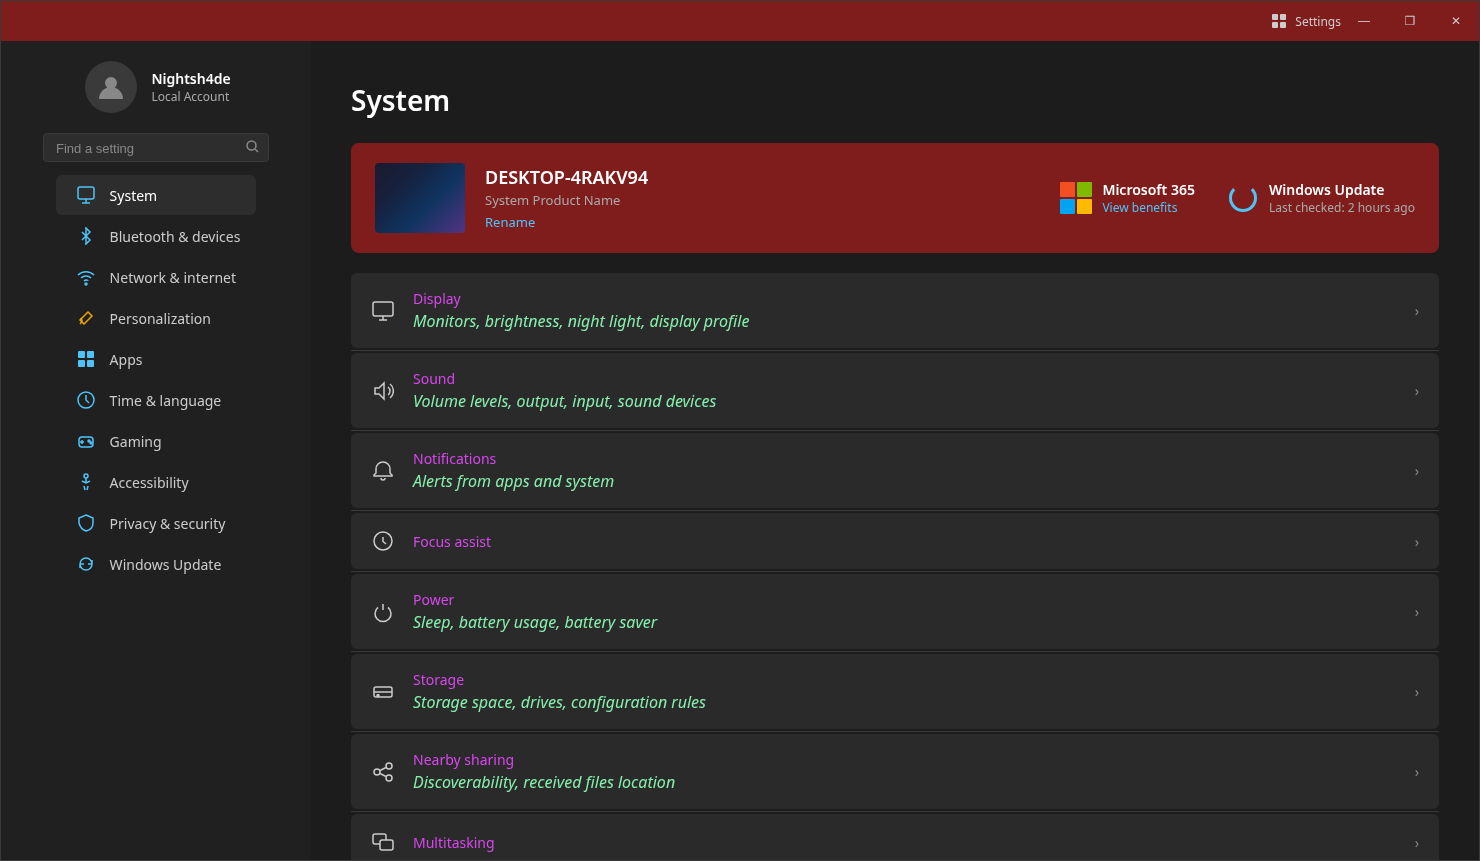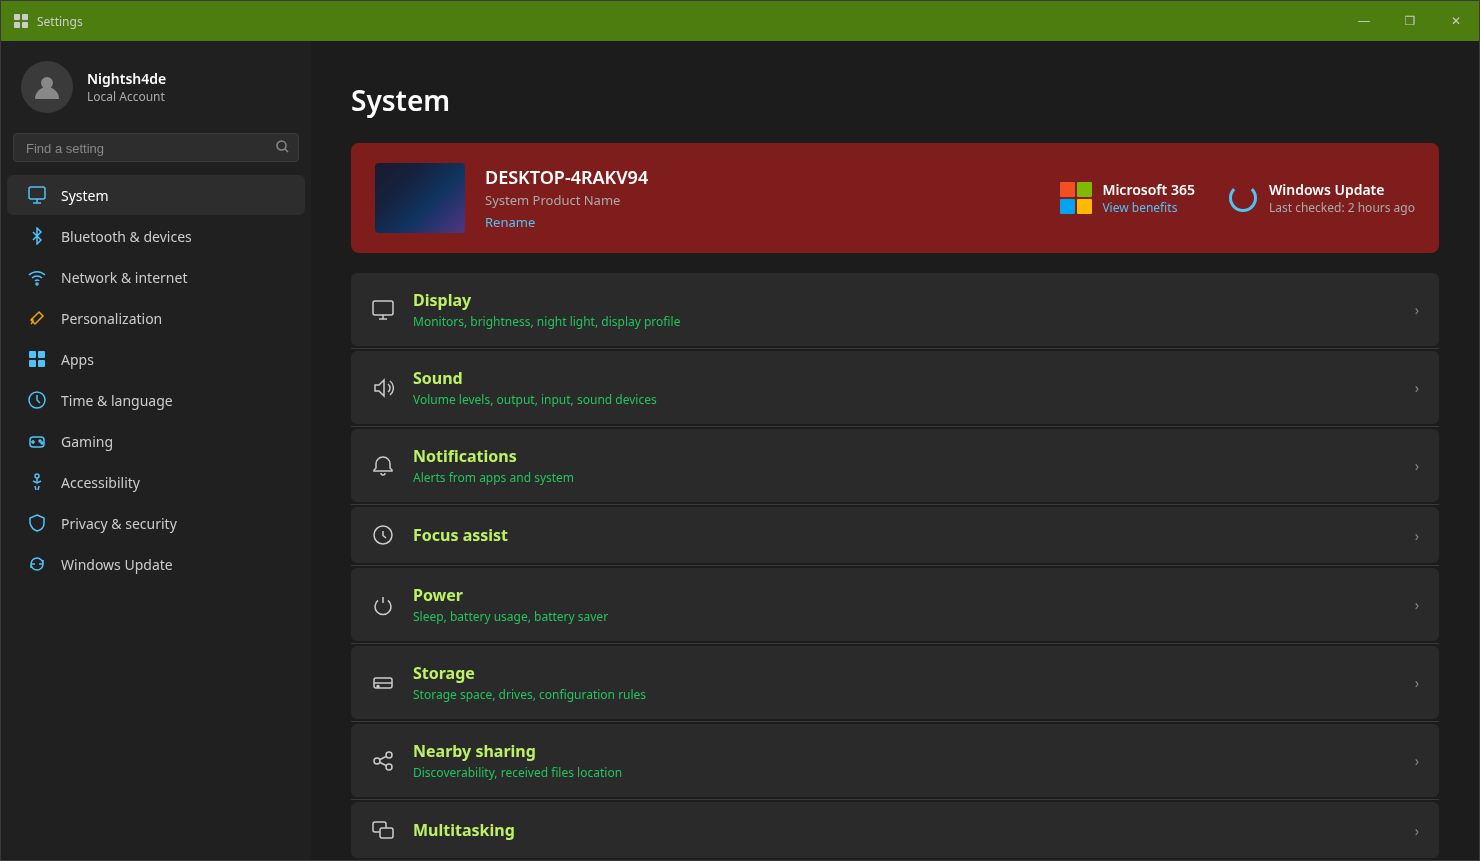--- a/index.html
+++ b/index.html
@@ -15,24 +15,24 @@
     .window {
       width: 1480px;
       height: 861px;
       background: #202020;
       display: flex;
       flex-direction: column;
       border: 1px solid #3a3a3a;
     }
     .titlebar {
       height: 40px;
-      background: #4d7c0f;
-      display: flex;
-      align-items: center;
-      justify-content: space-between;
+      background: #7f1d1d;
+      display: flex;
+      align-items: center;
+      justify-content: flex-end;
       padding: 0 0 0 12px;
       flex-shrink: 0;
     }
     .titlebar-left {
       display: flex;
       align-items: center;
       gap: 8px;
     }
     .titlebar-title {
       font-size: 12px;
@@ -61,20 +61,21 @@
     }
     
     .sidebar {
       width: 310px;
       background: #202020;
       display: flex;
       flex-direction: column;
       flex-shrink: 0;
       padding: 0;
       overflow-y: auto;
+      align-items: center;
     }
     .sidebar::-webkit-scrollbar { width: 4px; }
     .sidebar::-webkit-scrollbar-thumb { background: #444; border-radius: 2px; }
     .user-section {
       display: flex;
       align-items: center;
       gap: 14px;
       padding: 20px 16px 16px 20px;
     }
     .user-avatar {
@@ -230,22 +231,22 @@
       width: 24px;
       height: 24px;
       display: flex;
       align-items: center;
       justify-content: center;
       flex-shrink: 0;
       color: #cccccc;
       font-size: 18px;
     }
     .settings-item-text { flex: 1; }
-    .settings-item-label { font-size: 16px; font-weight: 700; color: #bef264; }
-    .settings-item-desc { font-size: 12px; color: #22c55e; margin-top: 2px; }
+    .settings-item-label { font-size: 14px; font-weight: 400; color: #d946ef; }
+    .settings-item-desc { font-size: 16px; color: #86efac; margin-top: 2px; font-style: italic; }
     .settings-item-arrow {
       color: #888;
       font-size: 14px;
     }
     
     .ms365-icon {
       width: 32px;
       height: 32px;
       display: grid;
       grid-template-columns: 1fr 1fr;

